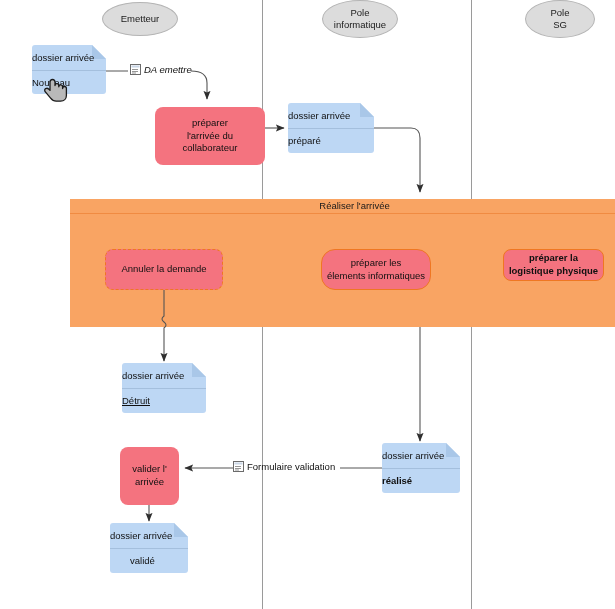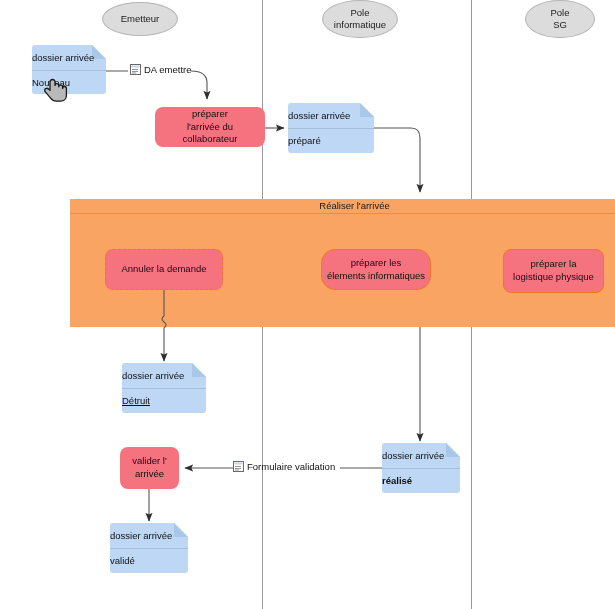--- a/index.html
+++ b/index.html
@@ -227,44 +227,44 @@
     <div class="doc-sep" style="top:25px;"></div>
     <div class="doc-title" style="top:7px;">dossier arrivée</div>
     <div class="doc-state" style="top:32px;font-weight:bold;">réalisé</div>
   </div>
 
   <div class="doc" style="left:110px; top:523px; width:78px; height:50px;">
     <div class="doc-body"></div>
     <div class="doc-fold"></div>
     <div class="doc-sep" style="top:25px;"></div>
     <div class="doc-title" style="top:7px;">dossier arrivée</div>
-    <div class="doc-state" style="top:32px;">validé</div>
-  </div>
-
-  <div class="activity" style="left:155px; top:107px; width:110px; height:40px;">
+    <div class="doc-state" style="top:32px;padding-left:20px;">validé</div>
+  </div>
+
+  <div class="activity" style="left:155px; top:107px; width:110px; height:58px;">
     <span>préparer<br>l'arrivée du collaborateur</span>
   </div>
 
   <div class="activity dashed" style="left:105px; top:249px; width:118px; height:41px;">
     <span>Annuler la demande</span>
   </div>
 
   <div class="activity bordered" style="left:321px; top:249px; width:110px; height:41px;border-radius:14px;">
     <span>préparer les<br>élements informatiques</span>
   </div>
 
-  <div class="activity bordered" style="left:503px; top:249px; width:101px; height:44px;">
+  <div class="activity bordered" style="left:503px; top:249px; width:101px; height:32px;font-weight:bold;">
     <span>préparer la<br>logistique physique</span>
   </div>
 
-  <div class="activity" style="left:120px; top:447px; width:59px; height:42px;">
+  <div class="activity" style="left:120px; top:447px; width:59px; height:58px;">
     <span>valider l'<br>arrivée</span>
   </div>
 
-  <div class="artifact" style="left:130px; top:64px;">
+  <div class="artifact" style="left:130px; top:64px;font-style:italic;">
     <svg class="artifact-icon" viewBox="0 0 11 11">
       <rect x="0.5" y="0.5" width="10" height="10" fill="#ffffff" stroke="#6b6b6b" stroke-width="1"></rect>
       <rect x="1.5" y="1.5" width="8" height="2" fill="#c9d6e6"></rect>
       <line x1="2" y1="5.5" x2="8" y2="5.5" stroke="#8a8a8a" stroke-width="0.9"></line>
       <line x1="2" y1="7.5" x2="8" y2="7.5" stroke="#8a8a8a" stroke-width="0.9"></line>
       <line x1="2" y1="9" x2="6" y2="9" stroke="#8a8a8a" stroke-width="0.9"></line>
     </svg>
     <span>DA emettre</span>
   </div>
 

